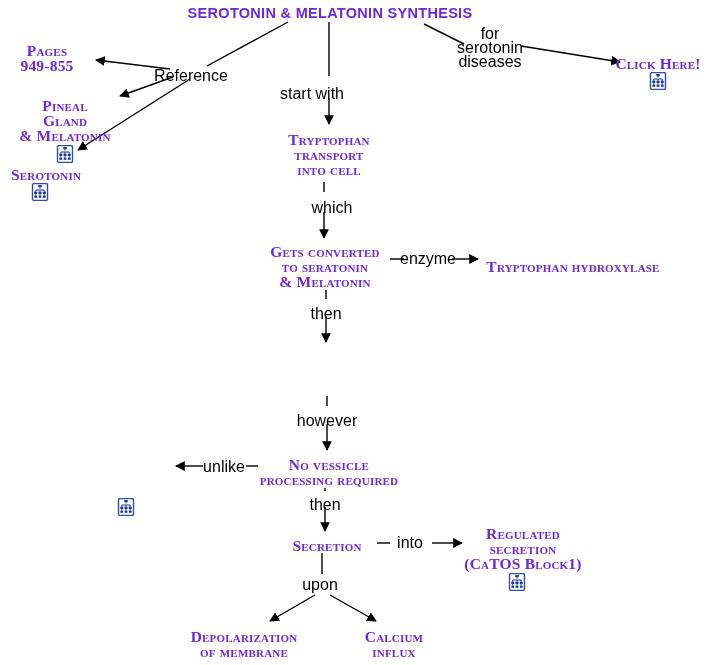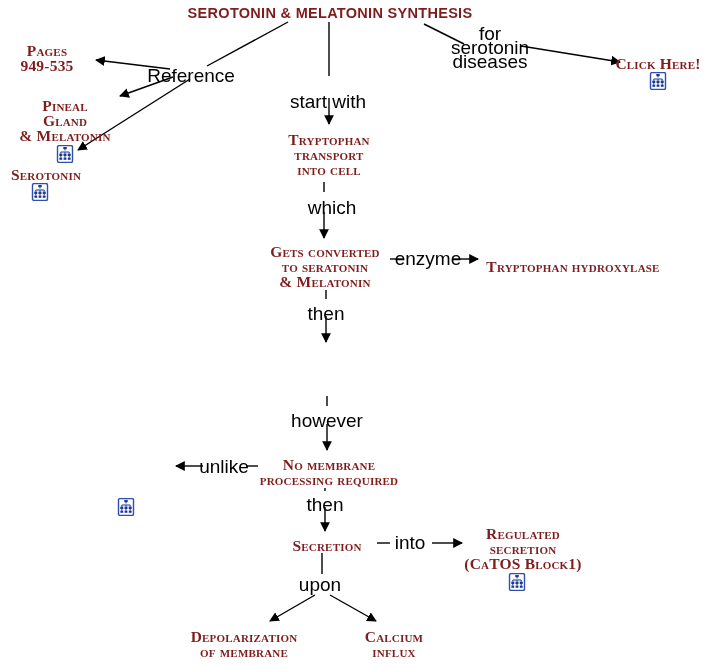--- a/index.html
+++ b/index.html
@@ -23,21 +23,21 @@
   svg.links {
     position: absolute;
     left: 0; top: 0;
     width: 712px;
     height: 665px;
     pointer-events: none;
   }
   
   .node {
     position: absolute;
-    color: #7f1d1d;
+    color: #6d28d9;
     font-family: "Liberation Serif", serif;
     font-variant: small-caps;
     font-weight: bold;
     font-size: 15.5px;
     line-height: 15px;
     text-align: center;
     letter-spacing: 0.2px;
     white-space: nowrap;
     transform: translateX(-50%);
   }
@@ -49,21 +49,21 @@
     font-weight: bold;
     font-size: 14.5px;
     letter-spacing: 0.3px;
     line-height: 16px;
   }
   
   .link-label {
     position: absolute;
     color: #000000;
     font-family: "Liberation Sans", sans-serif;
-    font-size: 19px;
+    font-size: 16px;
     line-height: 14px;
     text-align: center;
     white-space: nowrap;
     transform: translateX(-50%);
   }
   .link-label .ln { display: block; }
   
   .res-icon {
     position: absolute;
     width: 18px;
@@ -126,21 +126,21 @@
       <path d="M 330 595 L 376 621" marker-end="url(#ah)"></path>
     </g>
   </svg>
 
   <div class="node title" style="left:330px; top:5px;">
     <span class="ln">SEROTONIN &amp; MELATONIN SYNTHESIS</span>
   </div>
 
   <div class="node" style="left:47px; top:43px;">
     <span class="ln">Pages</span>
-    <span class="ln">949-535</span>
+    <span class="ln">949-855</span>
   </div>
 
   <div class="node" style="left:658px; top:56px;">
     <span class="ln">Click Here!</span>
   </div>
   <div class="res-icon" style="left:658px; top:72px;">
     <svg viewBox="0 0 18 18" xmlns="http://www.w3.org/2000/svg">
       <rect x="1.5" y="0.5" width="15" height="17" rx="1.5" fill="#ffffff" stroke="#2f4fb0" stroke-width="1.4"></rect>
       <g stroke="#1b3a8f" stroke-width="1" fill="none">
         <path d="M9 3.6 L9 5.4 M4.8 7 L13.2 7 M4.8 7 L4.8 8.6 M9 7 L9 8.6 M13.2 7 L13.2 8.6"></path>
@@ -234,21 +234,21 @@
       <g stroke="#1b3a8f" stroke-width="1" fill="none">
         <path d="M4.8 11 L4.8 12.6 M9 11 L9 12.6 M13.2 11 L13.2 12.6"></path>
       </g>
       <rect x="3.4" y="12.6" width="2.8" height="2.2" fill="#1b3a8f"></rect>
       <rect x="7.6" y="12.6" width="2.8" height="2.2" fill="#1b3a8f"></rect>
       <rect x="11.8" y="12.6" width="2.8" height="2.2" fill="#1b3a8f"></rect>
     </svg>
   </div>
 
   <div class="node" style="left:329px; top:457px;">
-    <span class="ln">No membrane</span>
+    <span class="ln">No vessicle</span>
     <span class="ln">processing required</span>
   </div>
 
   <div class="node" style="left:327px; top:538px;">
     <span class="ln">Secretion</span>
   </div>
 
   <div class="node" style="left:523px; top:526px;">
     <span class="ln">Regulated</span>
     <span class="ln">secretion</span>
@@ -286,21 +286,21 @@
   <div class="link-label" style="left:191px; top:69px;">
     <span class="ln">Reference</span>
   </div>
 
   <div class="link-label" style="left:490px; top:27px;">
     <span class="ln">for</span>
     <span class="ln">serotonin</span>
     <span class="ln">diseases</span>
   </div>
 
-  <div class="link-label" style="left:328px; top:87px;margin-top:8px;">
+  <div class="link-label" style="left:312px; top:87px;">
     <span class="ln">start with</span>
   </div>
 
   <div class="link-label" style="left:324px; top:201px;margin-left:8px;">
     <span class="ln">which</span>
   </div>
 
   <div class="link-label" style="left:428px; top:252px;">
     <span class="ln">enzyme</span>
   </div>

